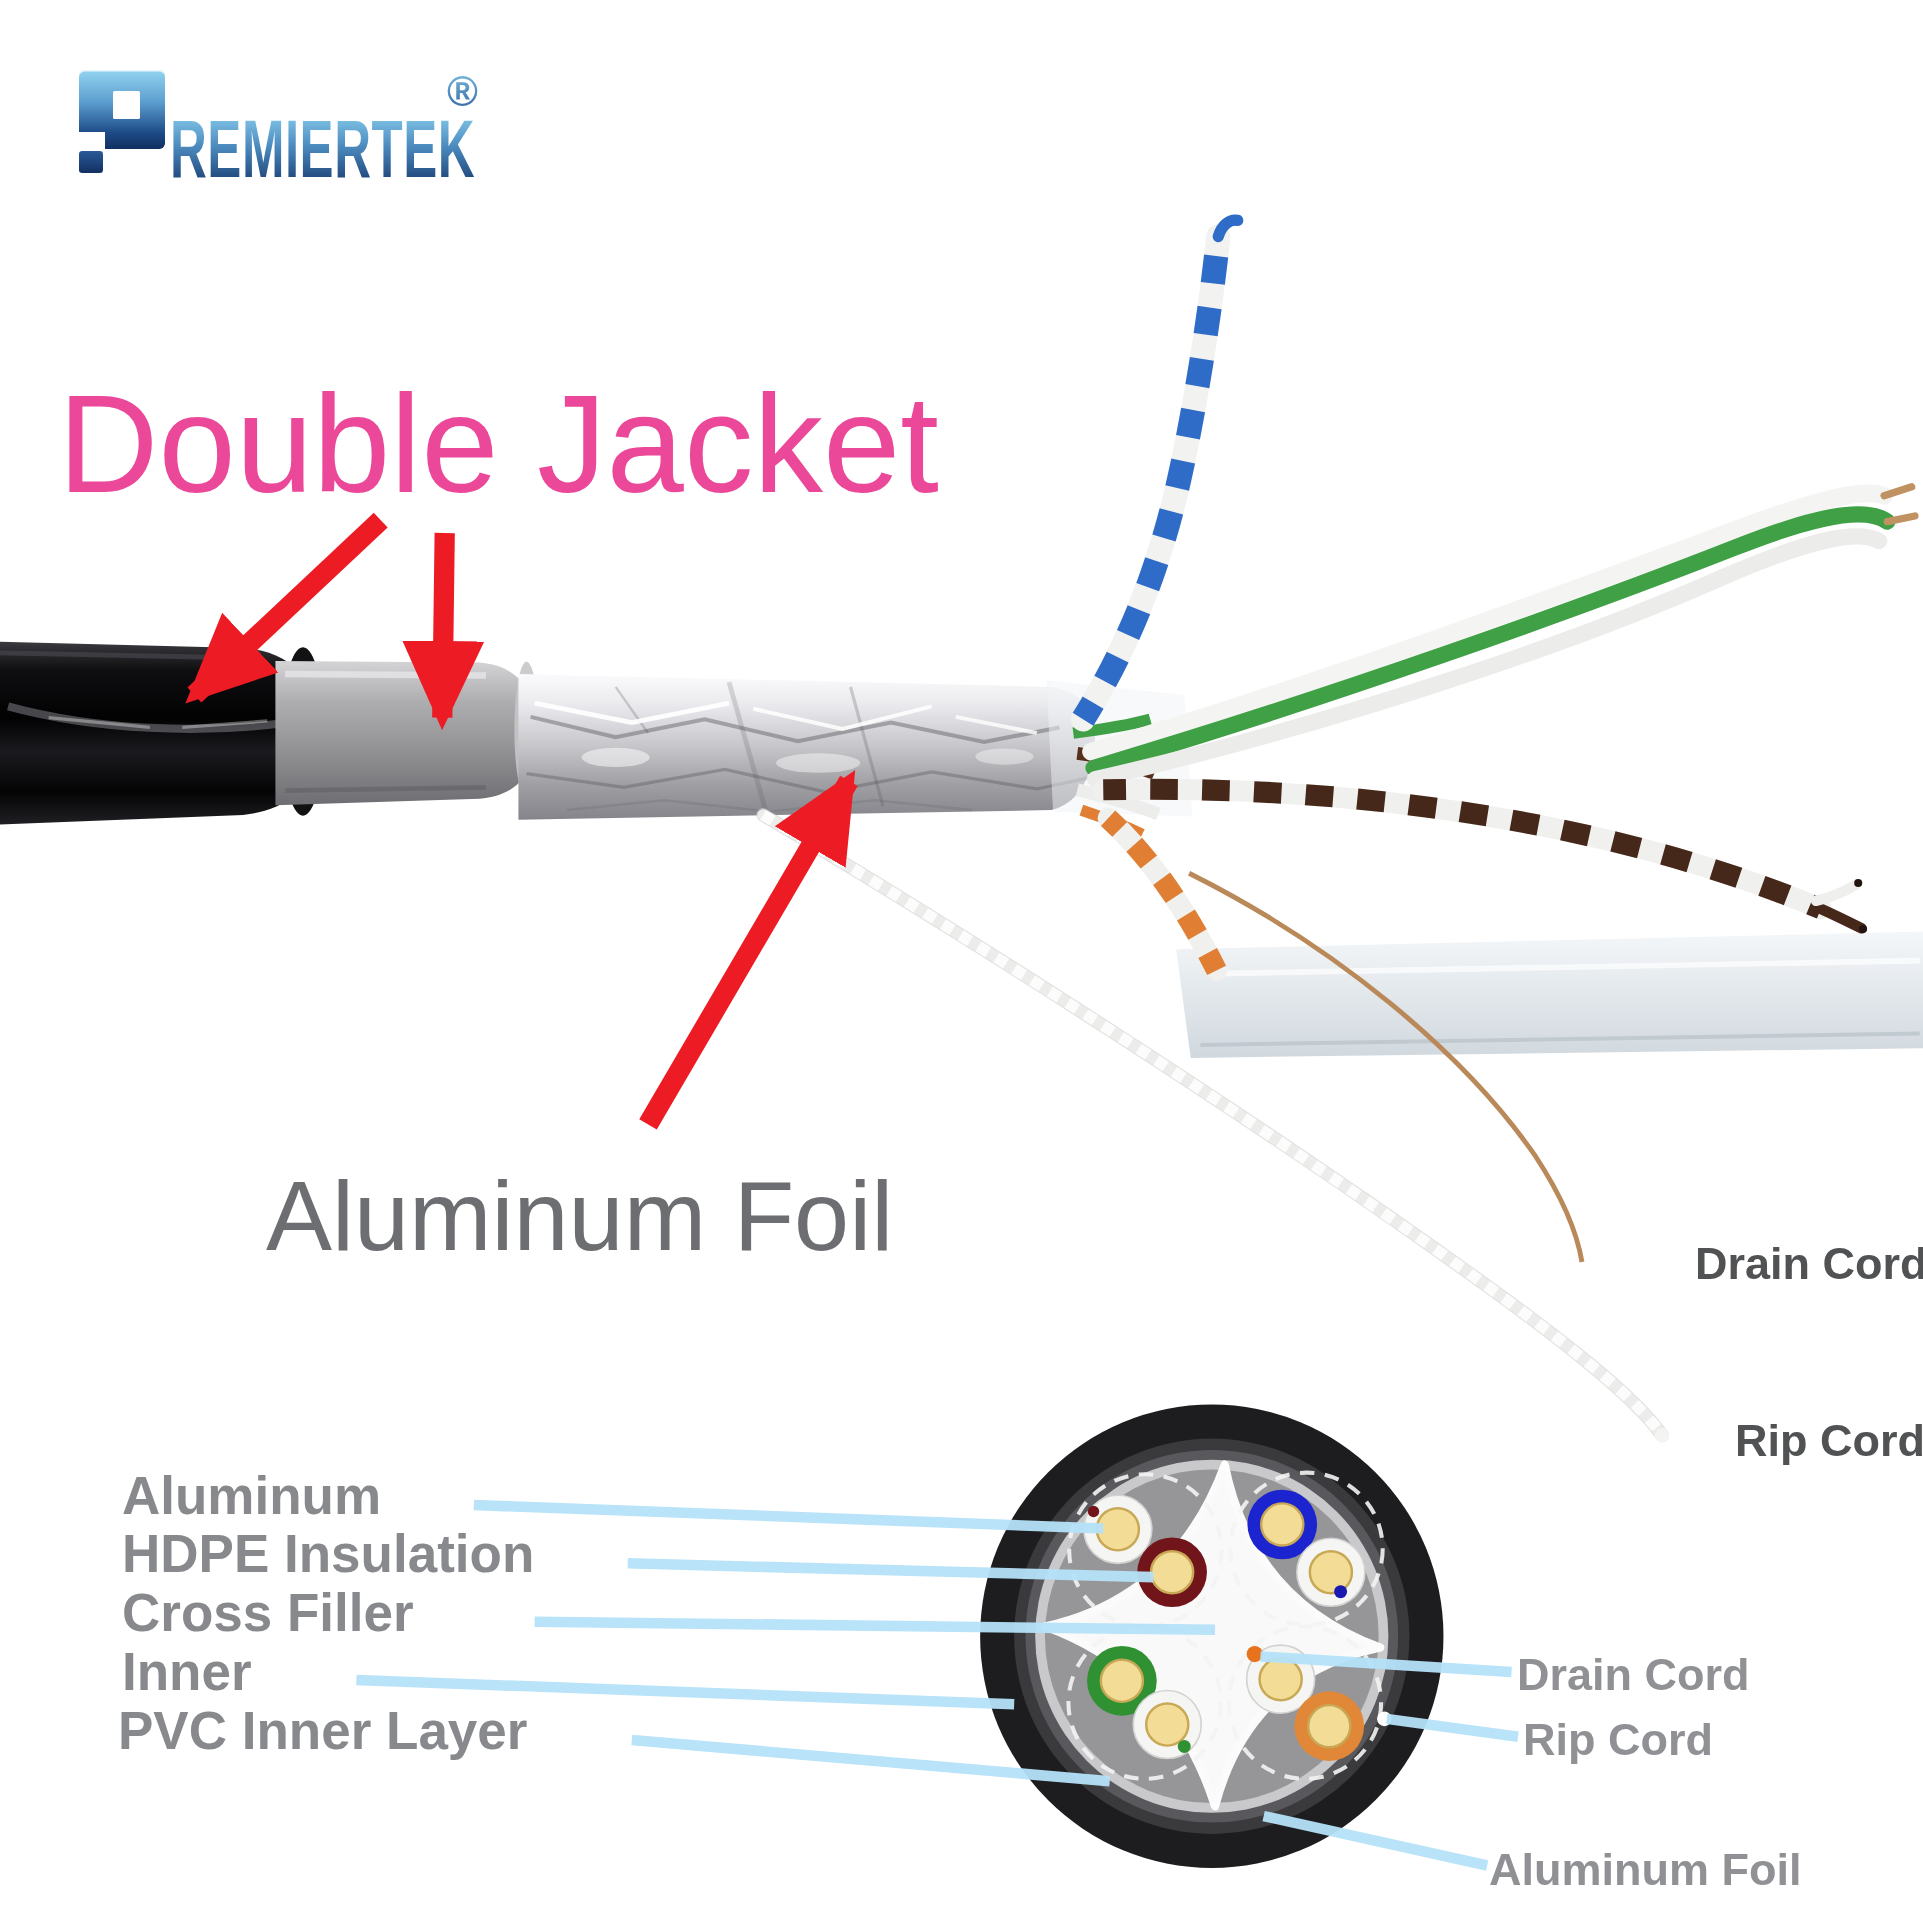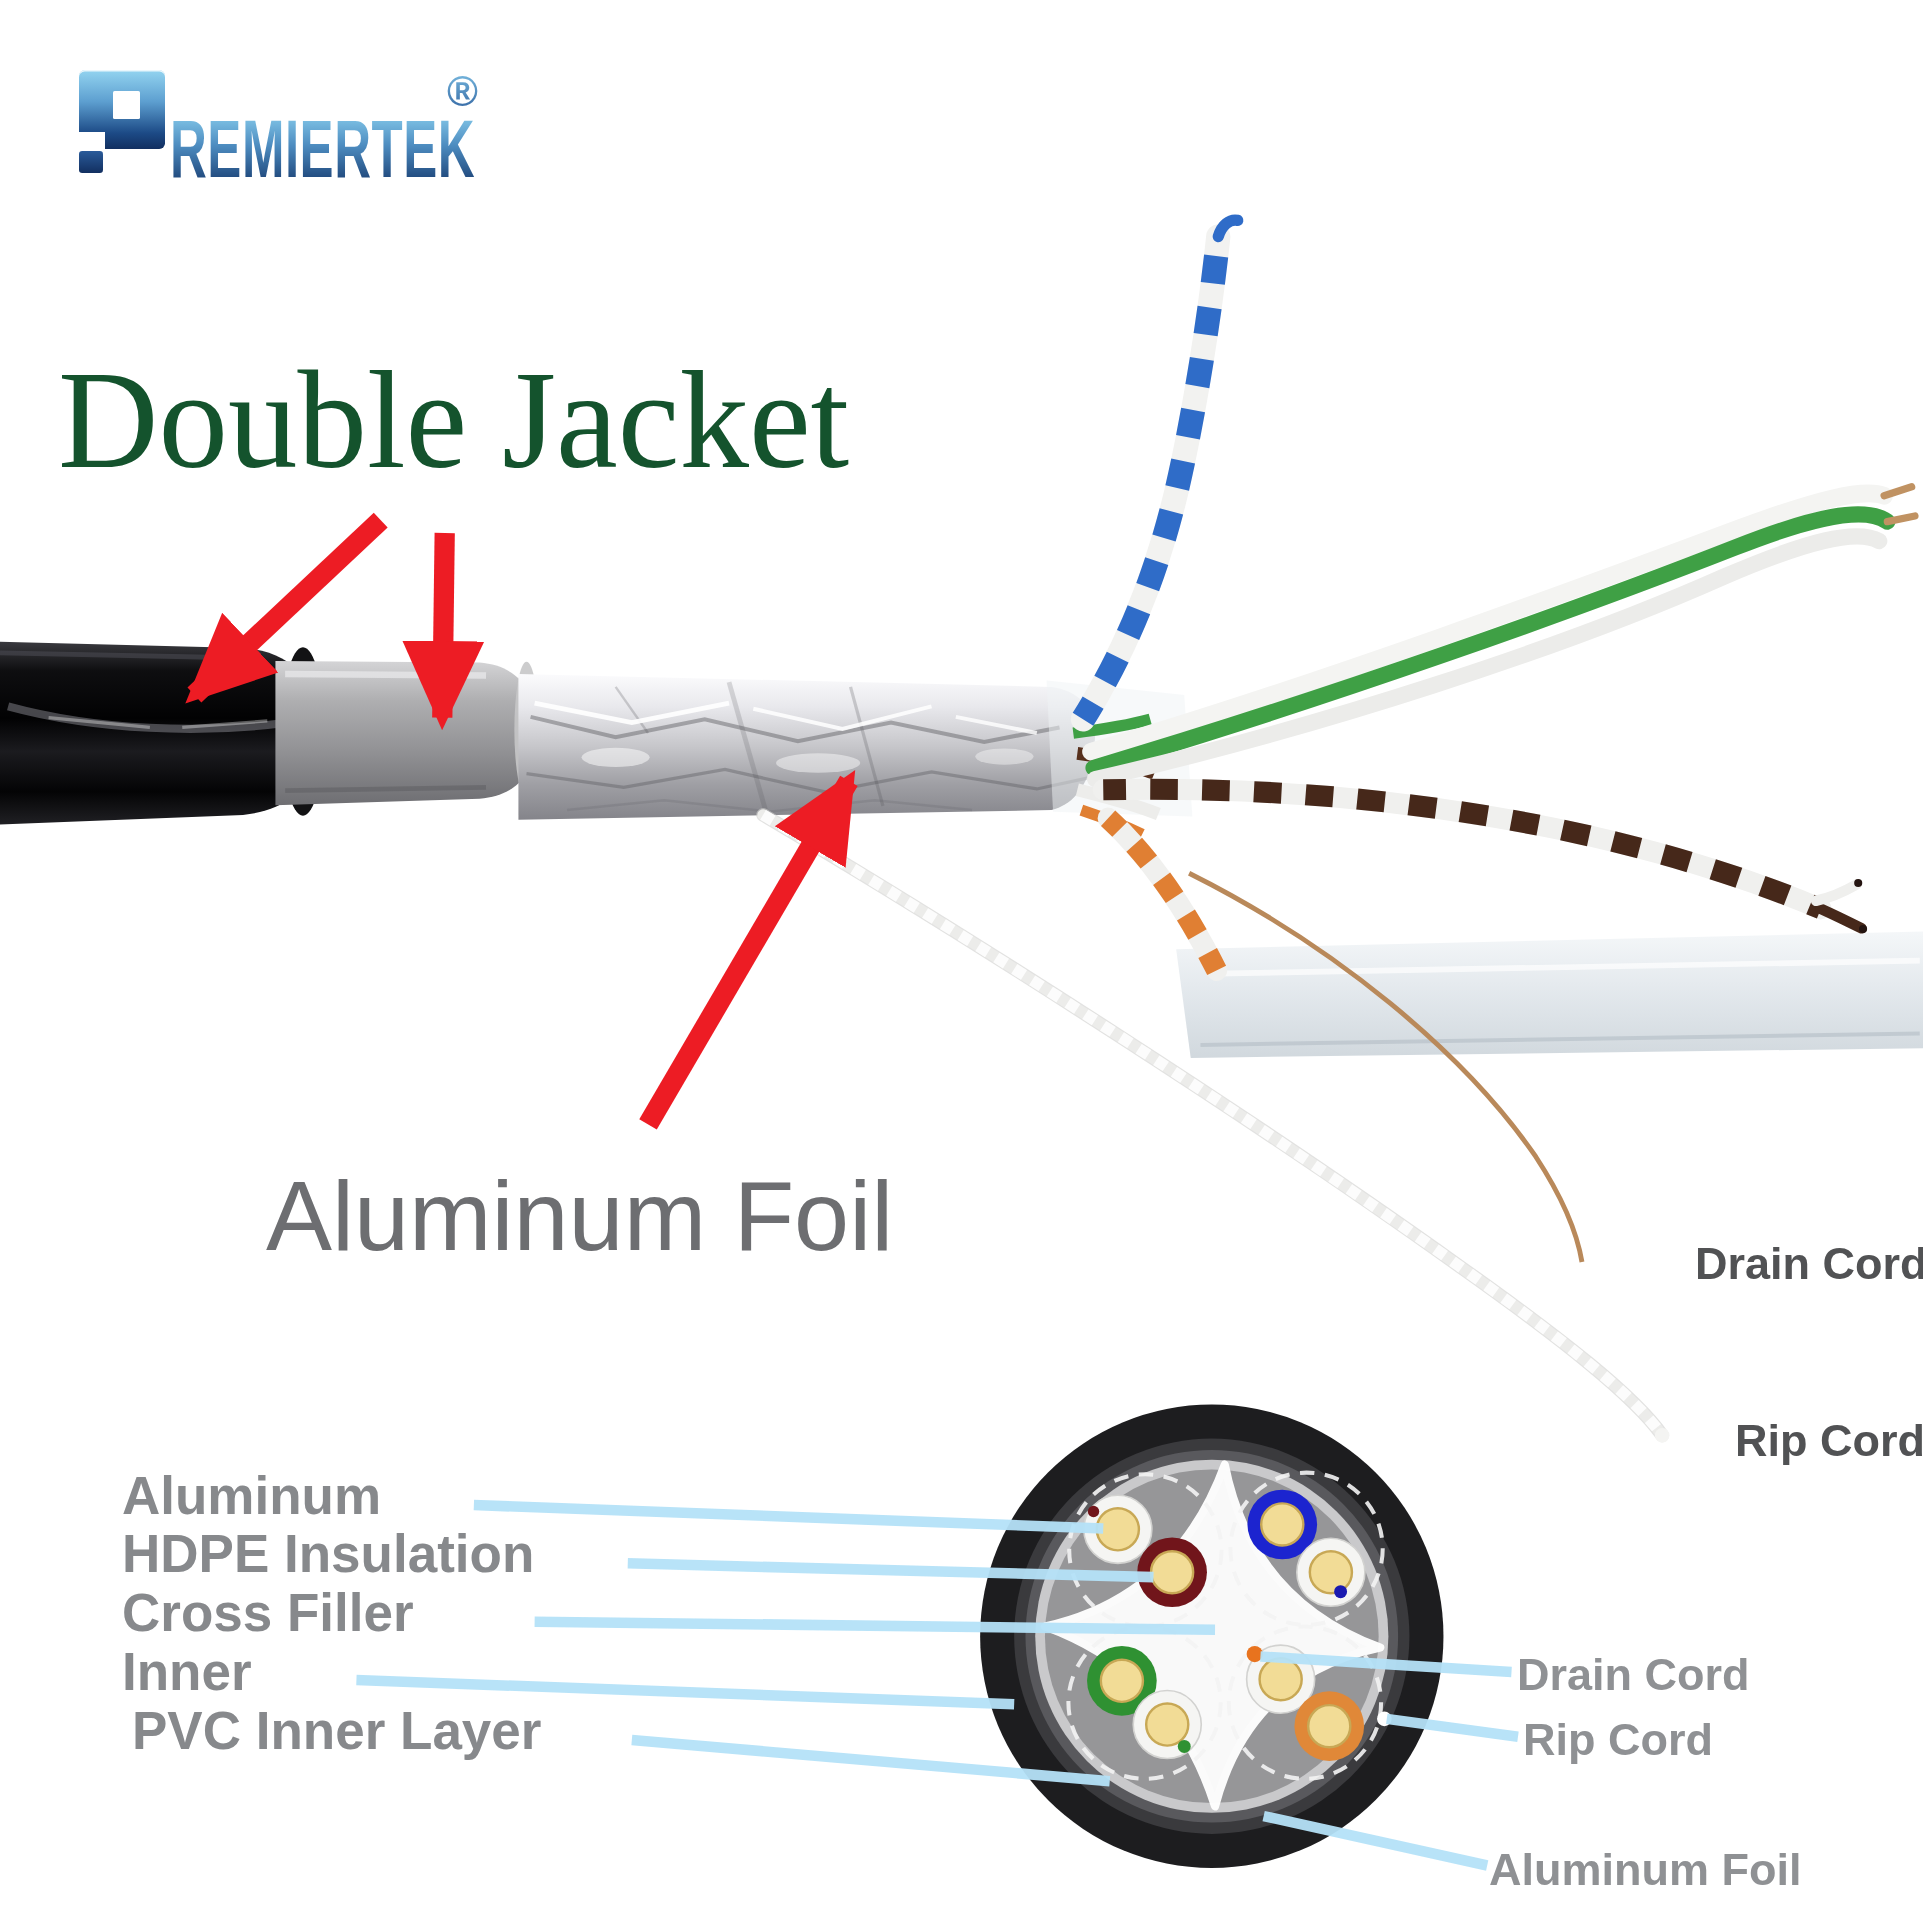--- a/index.html
+++ b/index.html
@@ -32,40 +32,40 @@
   }
   .logo-reg{
     position:absolute;left:447px;top:68px;font-size:42px;font-weight:700;
     background:linear-gradient(180deg,#7fc2e6 0%,#2a5b9a 100%);
     -webkit-background-clip:text;background-clip:text;color:transparent;
     -webkit-text-fill-color:transparent;
   }
 
   
   .h-double{
-    position:absolute;left:58px;top:340px;font-size:139px;font-weight:400;
-    color:#14532d;letter-spacing:0px;white-space:nowrap;font-family:Liberation Serif, serif;
+    position:absolute;left:58px;top:364px;font-size:139px;font-weight:400;
+    color:#ec4899;letter-spacing:0px;white-space:nowrap;
   }
   .h-foil{
     position:absolute;left:266px;top:1159px;font-size:99px;font-weight:400;
     color:#6d6e71;white-space:nowrap;
   }
 
   
   .lbl-dark{position:absolute;font-size:45px;font-weight:700;color:#515254;white-space:nowrap;}
   .lbl-drain{left:1695px;top:1238px;}
   .lbl-rip{left:1735px;top:1415px;}
 
   
   .cs-left{position:absolute;left:122px;font-size:53px;font-weight:700;color:#87898c;white-space:nowrap;}
   .cs-l0{top:1465px;}
   .cs-l1{top:1523px;}
   .cs-l2{top:1582px;}
   .cs-l3{top:1641px;}
-  .cs-l4{left:132px;top:1700px;text-align:right;}
+  .cs-l4{left:118px;top:1700px;text-align:right;}
   .cs-right{position:absolute;font-size:45px;font-weight:700;color:#8f9194;white-space:nowrap;}
   .cs-r0{left:1517px;top:1649px;}
   .cs-r1{left:1523px;top:1714px;}
   .cs-r2{left:1489px;top:1844px;}
 </style>
 </head>
 <body>
 
 <div class="stage">
 

